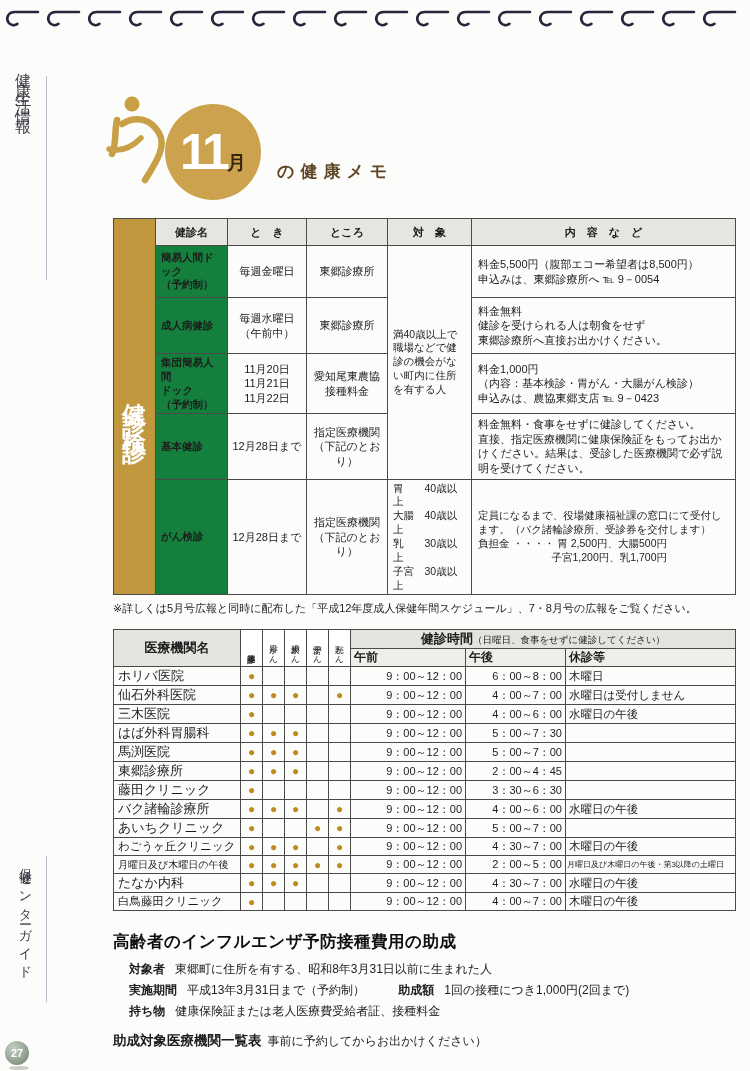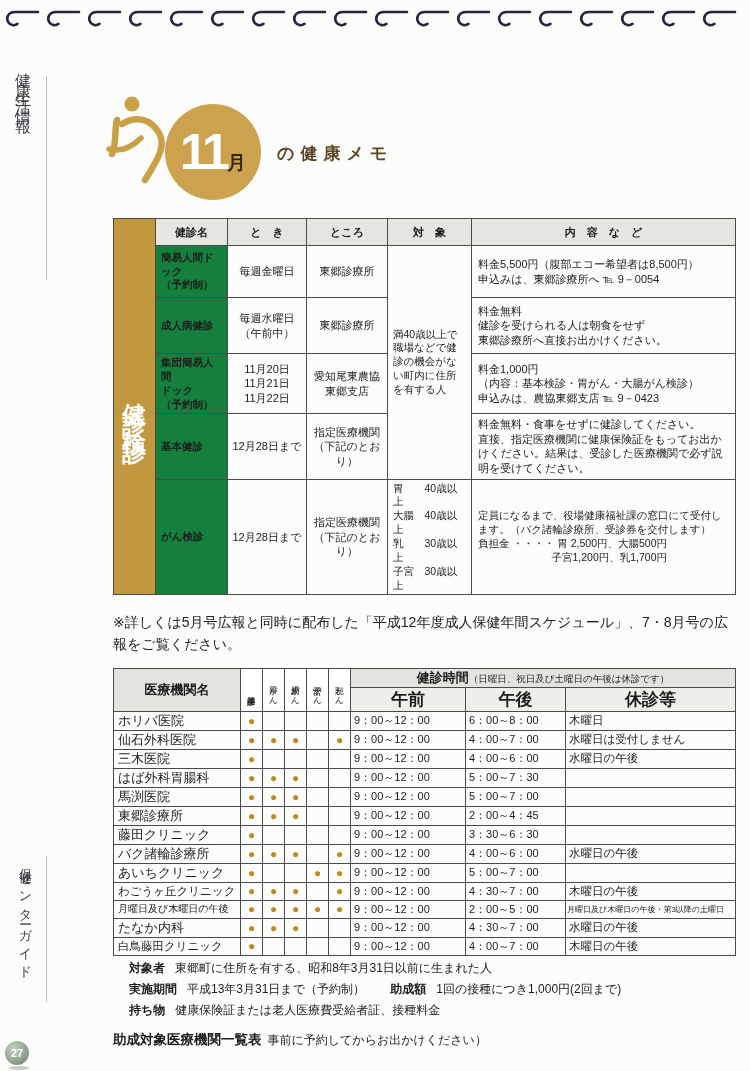--- a/index.html
+++ b/index.html
@@ -21,61 +21,61 @@
 
   main{position:absolute;left:113px;top:92px;width:624px}
 
   
   .memo{position:relative;height:126px}
   .figure-icon{position:absolute;left:-8px;top:0}
   .month-circle{position:absolute;left:52px;top:12px;width:96px;height:96px;border-radius:50%;
       background:#cda24f;display:flex;align-items:center;justify-content:center}
   .month-num{color:#fff;font-size:50px;font-weight:bold;letter-spacing:-3px;line-height:1}
   .month-unit{color:#33250a;font-size:19px;font-weight:bold;margin-top:22px}
-  .memo-title{position:absolute;left:164px;top:50px;font-size:17px;font-weight:bold;color:#5d4526;letter-spacing:6px}
+  .memo-title{position:absolute;left:164px;top:68px;font-size:17px;font-weight:bold;color:#5d4526;letter-spacing:6px}
 
   table{border-collapse:collapse;table-layout:fixed}
   td{overflow:hidden}
   .pre{white-space:pre-line}
 
   
   .t1{width:622px;font-size:11px;line-height:1.32}
   .t1 td{border:1px solid #4a4a4a;vertical-align:middle;padding:2px 4px}
   .t1 .side{background:#c1983e;color:#fff;writing-mode:vertical-rl;text-orientation:upright;
       font-size:24px;font-weight:bold;letter-spacing:9px;text-align:center;padding:0}
   .t1 .h{background:#e7e5e0;text-align:center;font-weight:bold;height:22px}
   .t1 .name{background:#15803d;font-weight:bold;font-size:10.5px;padding-left:5px}
   .t1 .ctr{text-align:center}
   .t1 .content{padding:3px 6px;vertical-align:middle}
   .t1 .target{font-size:10.5px;padding:2px 5px}
   .t1 .sm{font-size:10.5px}
 
-  .notes{margin-top:17px;font-size:14px;line-height:1.55;color:#222}
+  .notes{margin-top:5px;font-size:11px;line-height:1.55;color:#222}
 
   
   .t2{width:622px;margin-top:12px}
   .t2 td{border:1px solid #4a4a4a;height:17px;padding:0 3px}
   .t2 .hdr{background:#e4e3df;font-weight:bold;text-align:center;font-size:13px}
-  .t2 .sub{background:#efeeea;font-weight:bold;text-align:center;font-size:17px}
+  .t2 .sub{background:#efeeea;font-weight:bold;font-size:12px}
   .t2 .thn{font-size:9.5px;font-weight:normal}
   .t2 .vh{writing-mode:vertical-rl;text-orientation:upright;font-size:8.5px;line-height:1;
       text-align:center;padding:2px 0;background:#fff}
   .t2 .cname{font-size:13px;padding-left:4px}
   .t2 .cname.small{font-size:10px}
   .t2 .cname.med{font-size:11.5px}
   .t2 .chk{text-align:center;color:#bf8a1e;font-size:12px;padding:0}
-  .t2 .time{text-align:left;font-size:11px}
+  .t2 .time{text-align:right;font-size:11px}
   .t2 .closed{font-size:11.5px}
   .t2 .closed.tiny{font-size:8px;padding:0 1px}
 
   
   .flu-title{font-size:16.5px;font-weight:bold;margin:20px 0 8px;color:#0d0d0d;letter-spacing:.5px}
   .flu-line{font-size:12px;margin:4px 0 4px 16px}
   .flu-line b{margin-right:10px}
-  .flu-line .gap{margin-left:22px}
+  .flu-line .gap{margin-left:30px}
   .list-head{font-size:13.5px;font-weight:bold;margin:12px 0 5px}
   .list-head .note{font-weight:normal;font-size:12px;margin-left:6px}
 </style>
 </head>
 <body>
 
 <div class="binding">
   <svg width="750" height="26">
     <defs>
         <g id="hk">
@@ -167,21 +167,21 @@
 東郷診療所へ直接お出かけください。</td>
     </tr>
     <tr style="height:58px">
       <td class="name pre">集団簡易人間
 ドック
 （予約制）</td>
       <td class="ctr pre">11月20日
 11月21日
 11月22日</td>
       <td class="ctr pre">愛知尾東農協
-東郷支店</td>
+接種料金</td>
       <td class="content pre">料金1,000円
 （内容：基本検診・胃がん・大腸がん検診）
 申込みは、農協東郷支店 ℡ 9－0423</td>
     </tr>
     <tr style="height:62px">
       <td class="name pre">基本健診</td>
       <td class="ctr pre">12月28日まで</td>
       <td class="ctr pre">指定医療機関
 （下記のとおり）</td>
       <td class="content pre">料金無料・食事をせずに健診してください。
@@ -220,21 +220,21 @@
         <col style="width:170px">
       </colgroup>
     <tbody>
         <tr>
       <td class="hdr" rowspan="2">医療機関名</td>
       <td class="vh" rowspan="2">基本健診</td>
       <td class="vh" rowspan="2">胃がん</td>
       <td class="vh" rowspan="2">大腸がん</td>
       <td class="vh" rowspan="2">子宮がん</td>
       <td class="vh" rowspan="2">乳がん</td>
-      <td class="hdr" colspan="3"><span>健診時間</span><span class="thn">（日曜日、祝日及び土曜日の午後は休診です）</span></td>
+      <td class="hdr" colspan="3"><span>健診時間</span><span class="thn">（日曜日、食事をせずに健診してください）</span></td>
     </tr>
     <tr>
       <td class="sub">午前</td>
       <td class="sub">午後</td>
       <td class="sub">休診等</td>
     </tr>
     <tr>
           <td class="cname">ホリバ医院</td>
           <td class="chk">●</td>
           <td class="chk"></td>
@@ -373,20 +373,21 @@
           <td class="chk"></td>
           <td class="chk"></td>
           <td class="chk"></td>
           <td class="time">9：00～12：00</td>
           <td class="time">4：00～7：00</td>
           <td class="closed">木曜日の午後</td>
         </tr>
   </tbody>
     </table>
 
+  <div class="flu-title">高齢者のインフルエンザ予防接種費用の助成</div>
   <div class="flu-line">
     <b>対象者</b><span>東郷町に住所を有する、昭和8年3月31日以前に生まれた人</span>
   </div>
   <div class="flu-line">
     <b>実施期間</b><span>平成13年3月31日まで（予約制）</span>
     <b class="gap">助成額</b><span>1回の接種につき1,000円(2回まで)</span>
   </div>
   <div class="flu-line">
     <b>持ち物</b><span>健康保険証または老人医療費受給者証、接種料金</span>
   </div>

